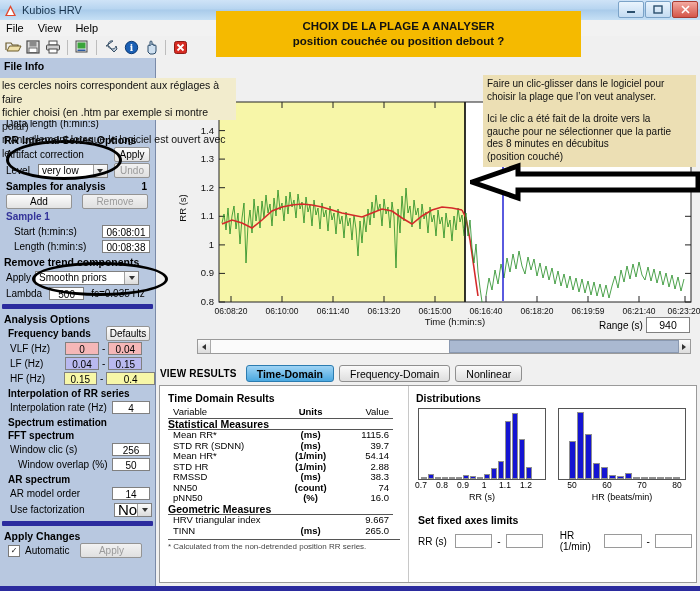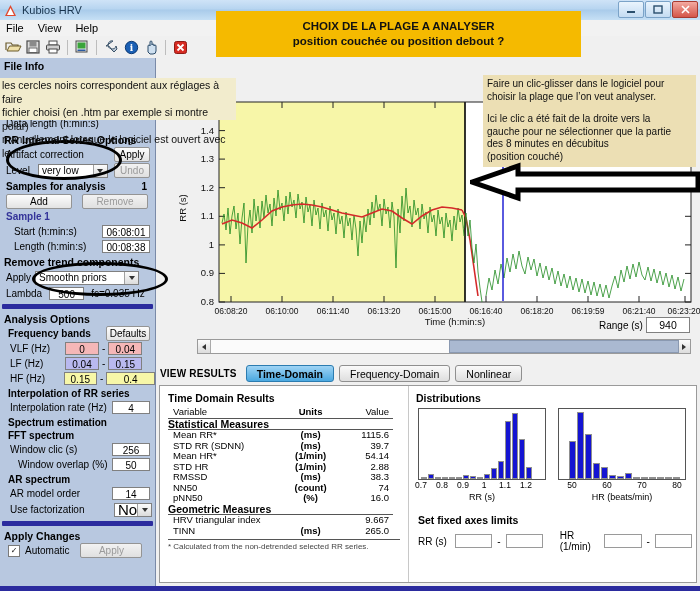--- a/index.html
+++ b/index.html
@@ -550,21 +550,21 @@
           <td class="c-uni"></td>
           <td class="c-val">9.667</td>
         </tr>
         <tr>
           <td class="c-var">TINN</td>
           <td class="c-uni">(ms)</td>
           <td class="c-val">265.0</td>
         </tr>
       </tbody>
         </table>
-      <div class="foot-note">* Calculated from the non-detrended selected RR series.</div>
+      <div class="foot-note">* Calculated from the non-detrended position RR series.</div>
     </div>
 
     <div style="position:absolute;left:248px;top:0;bottom:0;width:1px;background:#c8c8c8;"></div>
 
     <div style="position:absolute;left:256px;top:6px;width:276px;">
       <div class="sect-h">Distributions</div>
 
       <div style="position:absolute;left:2px;top:16px;width:128px;">
         <div class="histbox" style="height:72px">
           <div class="hbar" style="left:2px;width:6px;height:1px"></div>

